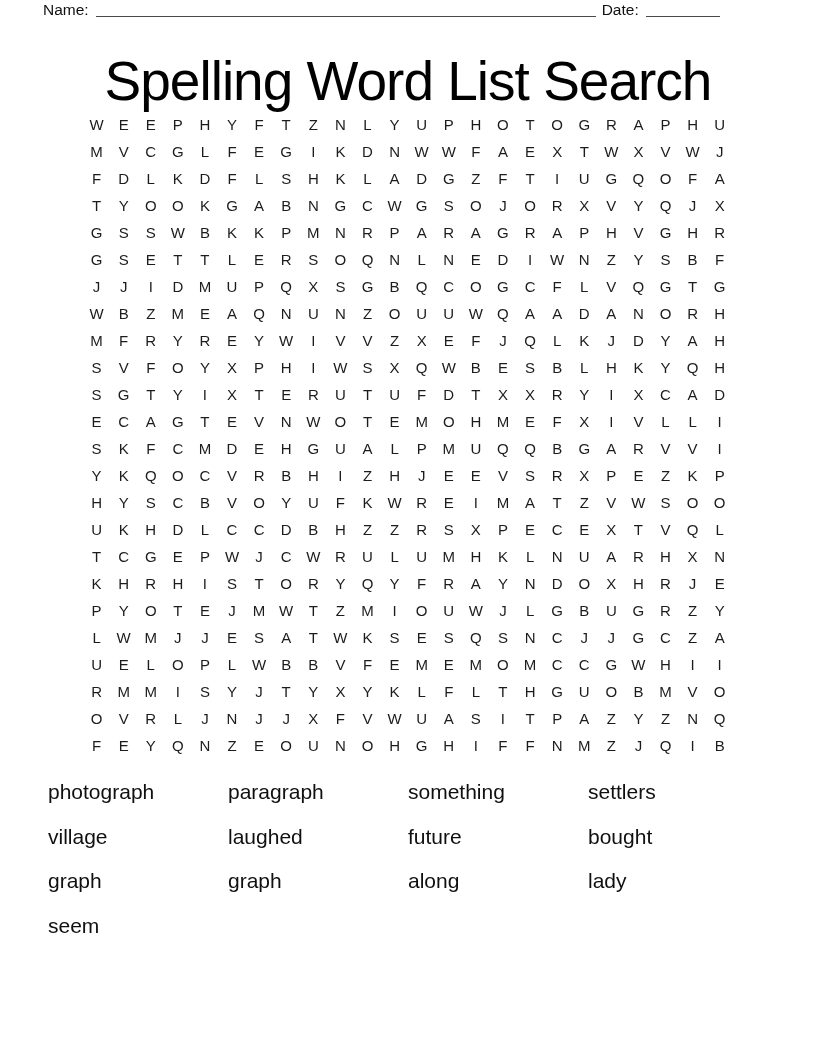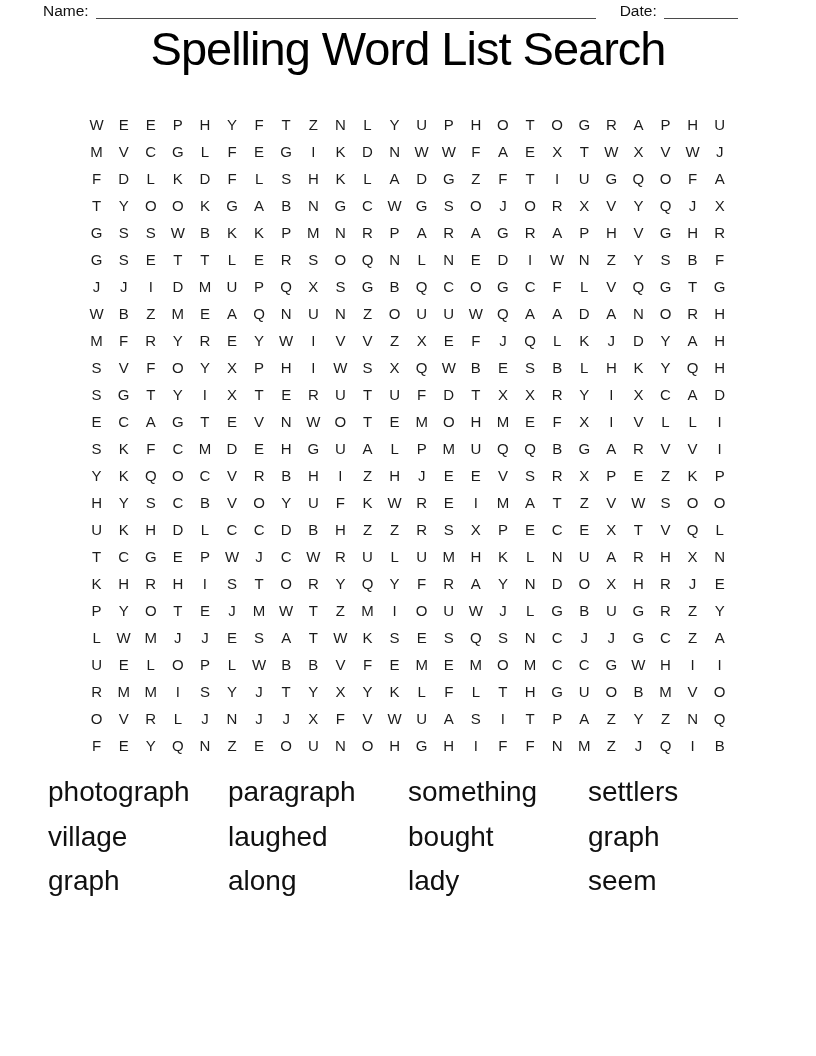--- a/index.html
+++ b/index.html
@@ -9,38 +9,38 @@
     font-family: "Liberation Sans", sans-serif;
     color: #1a1a1a;
     position: relative;
     overflow: hidden;
   }
   .header-row {
     position: absolute;
     top: 1px; left: 43px;
     width: 704px;
     display: flex;
-    align-items: center;
+    align-items: flex-start;
     font-size: 15.5px;
     color: #111;
     height: 19px;
   }
   .blank-line {
     border-bottom: 1.5px solid #4a4a4a;
     height: 16px;
   }
   .name-line { width: 500px; margin-left: 7px; }
-  .date-label { margin-left: 24px; }
+  .date-label { margin-left: 6px; }
   .date-line { width: 74px; margin-left: 7px; }
   .page-title {
     position: absolute;
-    top: 21px; left: 0;
+    top: 49px; left: 0;
     width: 100%;
     text-align: center;
-    font-size: 47px;
+    font-size: 55px;
     font-weight: 400;
     letter-spacing: -1px;
     color: #000;
   }
   .letter-grid {
     position: absolute;
     left: 83px; top: 111px;
     display: grid;
     grid-template-columns: repeat(24, 27.1px);
     grid-auto-rows: 27px;
@@ -52,21 +52,21 @@
     font-size: 15px;
     font-weight: 500;
     color: #1c1c1c;
   }
   .word-list {
     position: absolute;
     left: 48px; top: 779px;
     display: grid;
     grid-template-columns: repeat(4, 180px);
     grid-auto-rows: 44.6px;
-    font-size: 28px;
+    font-size: 21px;
     color: #101010;
   }
   .word-list div { line-height: 26px; }
 </style>
 </head>
 <body>
 
 <div class="header-row">
   <span>Name:</span>
   <span class="blank-line name-line"></span>
@@ -655,19 +655,20 @@
     <span>B</span>
   </div>
 
 <div class="word-list">
     <div>photograph</div>
     <div>paragraph</div>
     <div>something</div>
     <div>settlers</div>
     <div>village</div>
     <div>laughed</div>
+    <div>future</div>
     <div>bought</div>
     <div>graph</div>
     <div>graph</div>
     <div>along</div>
     <div>lady</div>
     <div>seem</div>
   </div>
 
 </body></html>

